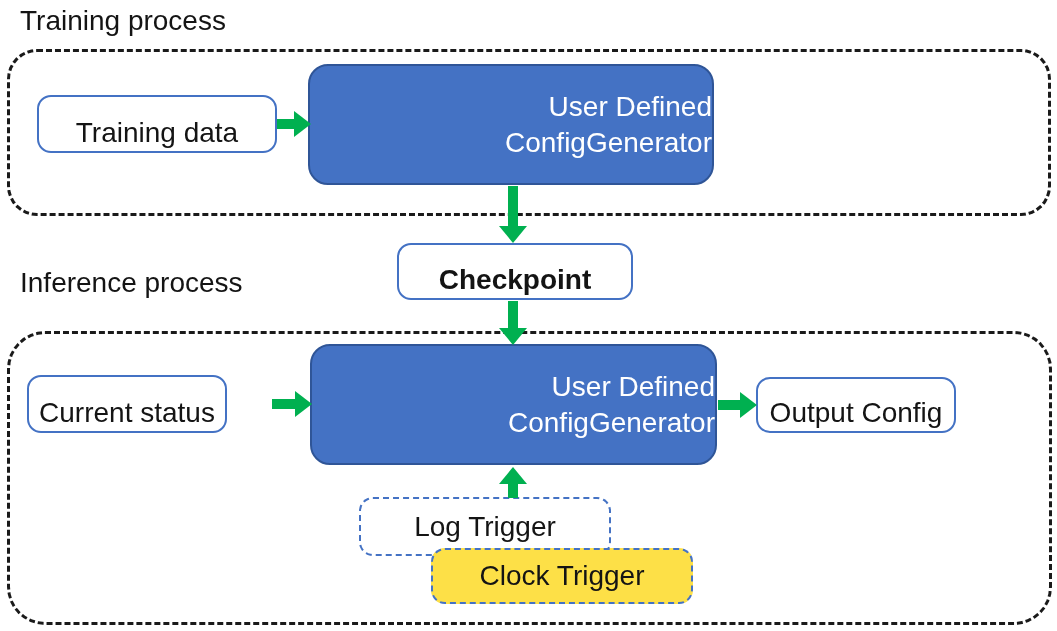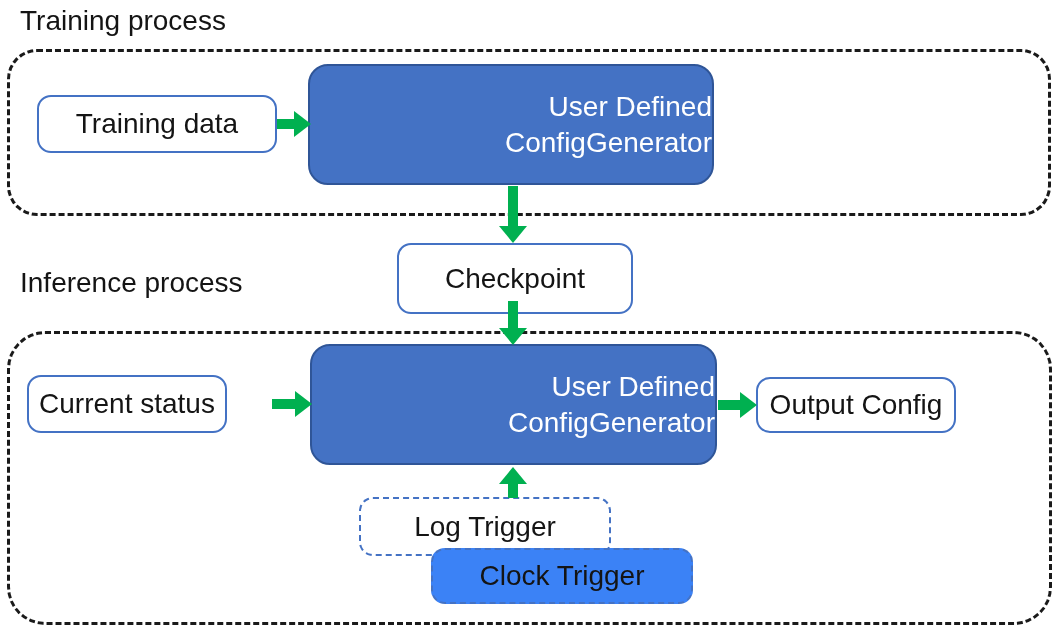--- a/index.html
+++ b/index.html
@@ -36,35 +36,36 @@
     font-size: 28px;
     line-height: 1.28;
     box-sizing: border-box;
     white-space: nowrap;
   }
   .node.white-box {
     background: #ffffff;
     border: 2.5px solid var(--blue_border);
     border-radius: 14px;
     color: var(--text_dark);
+    justify-content: flex-end;
   }
   .node.blue-box {
     background: var(--blue_fill);
     border: 2px solid var(--blue_dark);
     border-radius: 20px;
     color: #ffffff;
     align-items: flex-end;
   }
   .node.trigger-box {
     background: transparent;
     border: 2.5px dashed var(--blue_border);
     border-radius: 14px;
     color: var(--text_dark);
   }
-  .node.trigger-box.filled { background: #3b82f6; }
+  .node.trigger-box.filled { background: #fde047; }
   .h-arrow { position: absolute; height: 26px; z-index: 5; }
   .h-arrow .shaft { position: absolute; left: 0; right: 15px; top: 8px; height: 10px; background: var(--green); }
   .h-arrow .head { position: absolute; right: 0; top: 0; width: 0; height: 0;
     border-top: 13px solid transparent; border-bottom: 13px solid transparent;
     border-left: 17px solid var(--green); }
   .v-arrow { position: absolute; width: 28px; z-index: 5; }
   .v-arrow.down .shaft { position: absolute; top: 0; bottom: 15px; left: 9px; width: 10px; background: var(--green); }
   .v-arrow.down .head { position: absolute; bottom: 0; left: 0; width: 0; height: 0;
     border-left: 14px solid transparent; border-right: 14px solid transparent;
     border-top: 17px solid var(--green); }
@@ -94,21 +95,21 @@
   <div class="node blue-box" style="left:308px; top:64px; width:406px; height:121px;">
     <span>User Defined</span>
     <span>ConfigGenerator</span>
   </div>
 
   <div class="v-arrow down" style="left:499px; top:186px; height:57px;">
     <div class="shaft"></div>
     <div class="head"></div>
   </div>
 
-  <div class="node white-box" style="left:397px; top:243px; width:236px; height:71px; z-index:4;">
+  <div class="node white-box" style="left:397px; top:243px; width:236px; height:57px; z-index:4;font-weight:bold;">
     <span>Checkpoint</span>
   </div>
 
   <div class="v-arrow down" style="left:499px; top:301px; height:44px;">
     <div class="shaft"></div>
     <div class="head"></div>
   </div>
 
   <div class="section-label" style="left:20px; top:268px;">Inference process</div>
 

